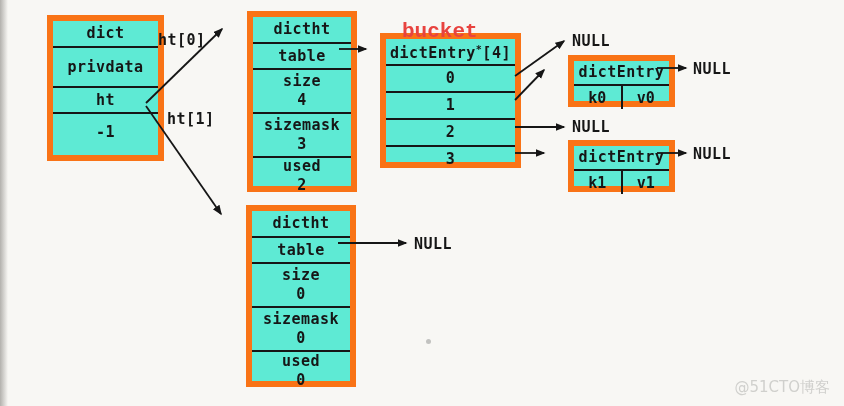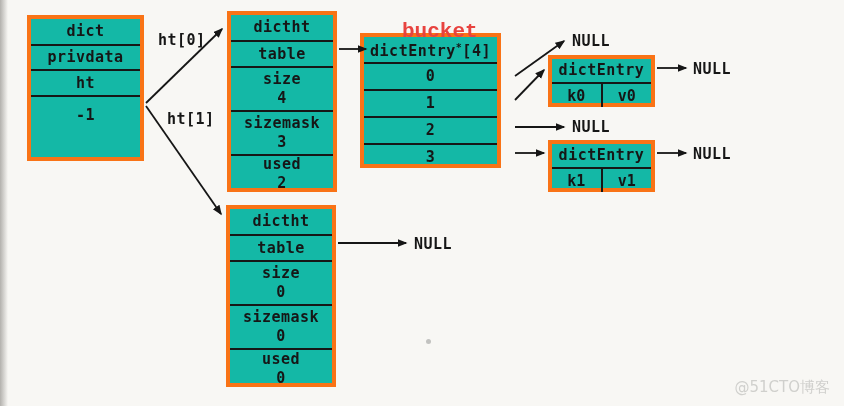--- a/index.html
+++ b/index.html
@@ -13,24 +13,25 @@
     position: relative;
     width: 844px; height: 406px;
     background: #f8f7f4;
   }
   .edge-strip {
     position: absolute; left: 0; top: 0; bottom: 0; width: 8px;
     background: linear-gradient(to right, #b3b1ad, #f8f7f4);
   }
   .box {
     position: absolute;
-    background: #14b8a6;
-    border: 4px solid #f97316;
+    background: #5eead4;
+    border: 6px solid #f97316;
     box-sizing: border-box;
     z-index: 2;
+    margin-left: 20px;
   }
   .row {
     display: flex; flex-direction: column;
     align-items: center; justify-content: center;
     box-sizing: border-box;
     border-top: 2px solid #161616;
     font-weight: bold; font-size: 15px; color: #161616;
     line-height: 19px; letter-spacing: 0.5px;
   }
   .row.first { border-top: none; }
@@ -77,21 +78,21 @@
 <body>
 
 <div class="canvas">
   <div class="edge-strip"></div>
   <div class="cursor-dot"></div>
 
   <div class="box" style="left:27px; top:15px; width:117px; height:146px;">
     <div class="row first" style="height:25px;">
         <span>dict</span>
       </div>
-    <div class="row" style="height:25px;align-items:center;">
+    <div class="row" style="height:40px;align-items:center;">
         <span>privdata</span>
       </div>
     <div class="row" style="height:26px;">
         <span>ht</span>
       </div>
     <div class="row" style="height:39px;">
       <span>-1</span>
     </div>
   </div>
 

